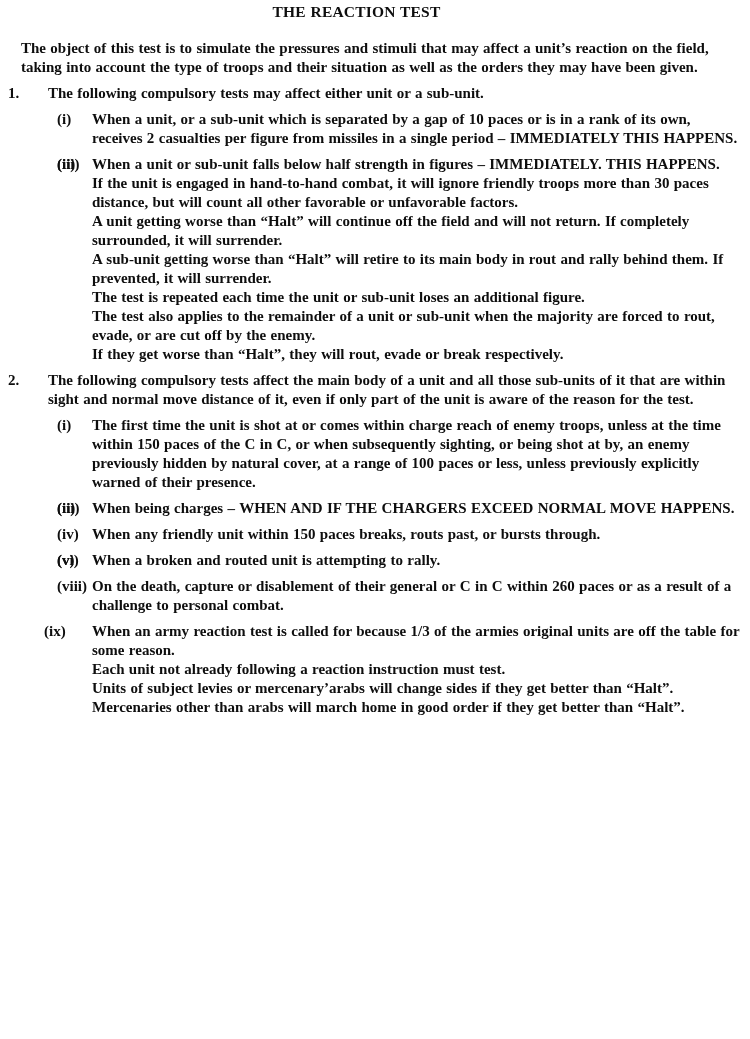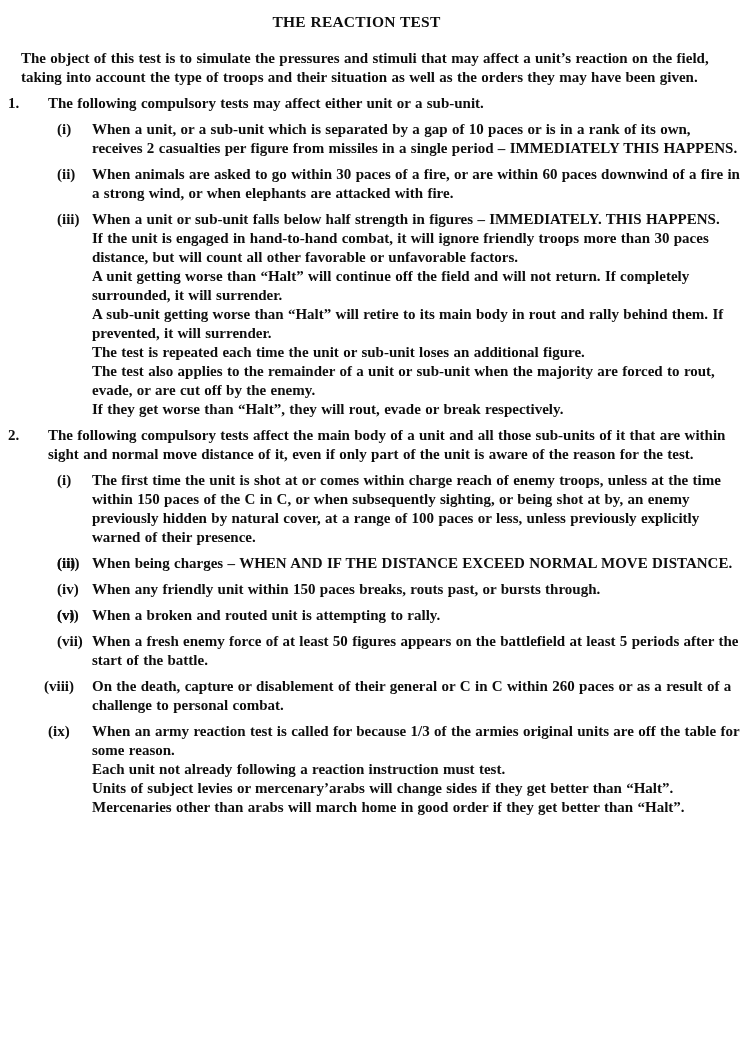--- a/index.html
+++ b/index.html
@@ -13,21 +13,21 @@
     color: #0e0e0e;
     font-family: "Liberation Serif", "DejaVu Serif", serif;
     font-weight: bold;
     font-size: 15px;
     line-height: 19px;
     word-spacing: 0.04em;
   }
   .page {
     box-sizing: border-box;
     width: 750px;
-    padding: 12px 6px 20px 5px;
+    padding: 2px 6px 20px 5px;
   }
   .doc-title {
     font-size: 15.5px;
     line-height: 19px;
     font-weight: bold;
     text-align: center;
     margin: 0 0 18px 0;
     letter-spacing: 0.2px;
     transform: translateX(-18px);
   }
@@ -82,21 +82,20 @@
       <span class="sec-num" data-name="section-number">1.</span>
       <span class="sec-text" data-name="section-text">The following compulsory tests may affect either unit or a sub-unit.</span>
     </div>
     <div class="items" data-name="section-1-items">
       <div class="item" data-name="list-item">
         <span class="item-label" data-name="item-label">(i)</span>
         <span class="item-text" data-name="item-text">When a unit, or a sub-unit which is separated by a gap of 10 paces or is in a rank of its own, receives 2 casualties per figure from missiles in a single period – IMMEDIATELY THIS HAPPENS.</span>
       </div>
       <div class="item" data-name="list-item">
         <span class="item-label" data-name="item-label">(ii)</span>
-        <span class="item-text" data-name="item-text">When animals are asked to go within 30 paces of a fire, or are within 60 paces downwind of a fire in a strong wind, or when elephants are attacked with fire.</span>
       </div>
       <div class="item" data-name="list-item">
         <span class="item-label" data-name="item-label">(iii)</span>
         <span class="item-text" data-name="item-text">When a unit or sub-unit falls below half strength in figures – IMMEDIATELY. THIS HAPPENS.
 If the unit is engaged in hand-to-hand combat, it will ignore friendly troops more than 30 paces distance, but will count all other favorable or unfavorable factors.
 A unit getting worse than “Halt” will continue off the field and will not return. If completely surrounded, it will surrender.
 A sub-unit getting worse than “Halt” will retire to its main body in rout and rally behind them. If prevented, it will surrender.
 The test is repeated each time the unit or sub-unit loses an additional figure.
 The test also applies to the remainder of a unit or sub-unit when the majority are forced to rout, evade, or are cut off by the enemy.
 If they get worse than “Halt”, they will rout, evade or break respectively.</span>
@@ -112,36 +111,32 @@
     <div class="items" data-name="section-2-items">
       <div class="item" data-name="list-item">
         <span class="item-label" data-name="item-label">(i)</span>
         <span class="item-text" data-name="item-text">The first time the unit is shot at or comes within charge reach of enemy troops, unless at the time within 150 paces of the C in C, or when subsequently sighting, or being shot at by, an enemy previously hidden by natural cover, at a range of 100 paces or less, unless previously explicitly warned of their presence.</span>
       </div>
       <div class="item" data-name="list-item">
         <span class="item-label" data-name="item-label">(ii)</span>
       </div>
       <div class="item" data-name="list-item">
         <span class="item-label" data-name="item-label">(iii)</span>
-        <span class="item-text" data-name="item-text">When being charges – WHEN AND IF THE DISTANCE EXCEED NORMAL MOVE DISTANCE.</span>
+        <span class="item-text" data-name="item-text">When being charges – WHEN AND IF THE CHARGERS EXCEED NORMAL MOVE HAPPENS.</span>
       </div>
       <div class="item" data-name="list-item">
         <span class="item-label" data-name="item-label">(iv)</span>
         <span class="item-text" data-name="item-text">When any friendly unit within 150 paces breaks, routs past, or bursts through.</span>
       </div>
       <div class="item" data-name="list-item">
         <span class="item-label" data-name="item-label">(v)</span>
       </div>
       <div class="item" data-name="list-item">
         <span class="item-label" data-name="item-label">(vi)</span>
         <span class="item-text" data-name="item-text">When a broken and routed unit is attempting to rally.</span>
-      </div>
-      <div class="item" data-name="list-item">
-        <span class="item-label" data-name="item-label">(vii)</span>
-        <span class="item-text" data-name="item-text">When a fresh enemy force of at least 50 figures appears on the battlefield at least 5 periods after the start of the battle.</span>
       </div>
       <div class="item" data-name="list-item">
         <span class="item-label" data-name="item-label">(viii)</span>
         <span class="item-text" data-name="item-text">On the death, capture or disablement of their general or C in C within 260 paces or as a result of a challenge to personal combat.</span>
       </div>
       <div class="item" data-name="list-item">
         <span class="item-label" data-name="item-label">(ix)</span>
         <span class="item-text" data-name="item-text">When an army reaction test is called for because 1/3 of the armies original units are off the table for some reason.
 Each unit not already following a reaction instruction must test.
 Units of subject levies or mercenary’arabs will change sides if they get better than “Halt”.

